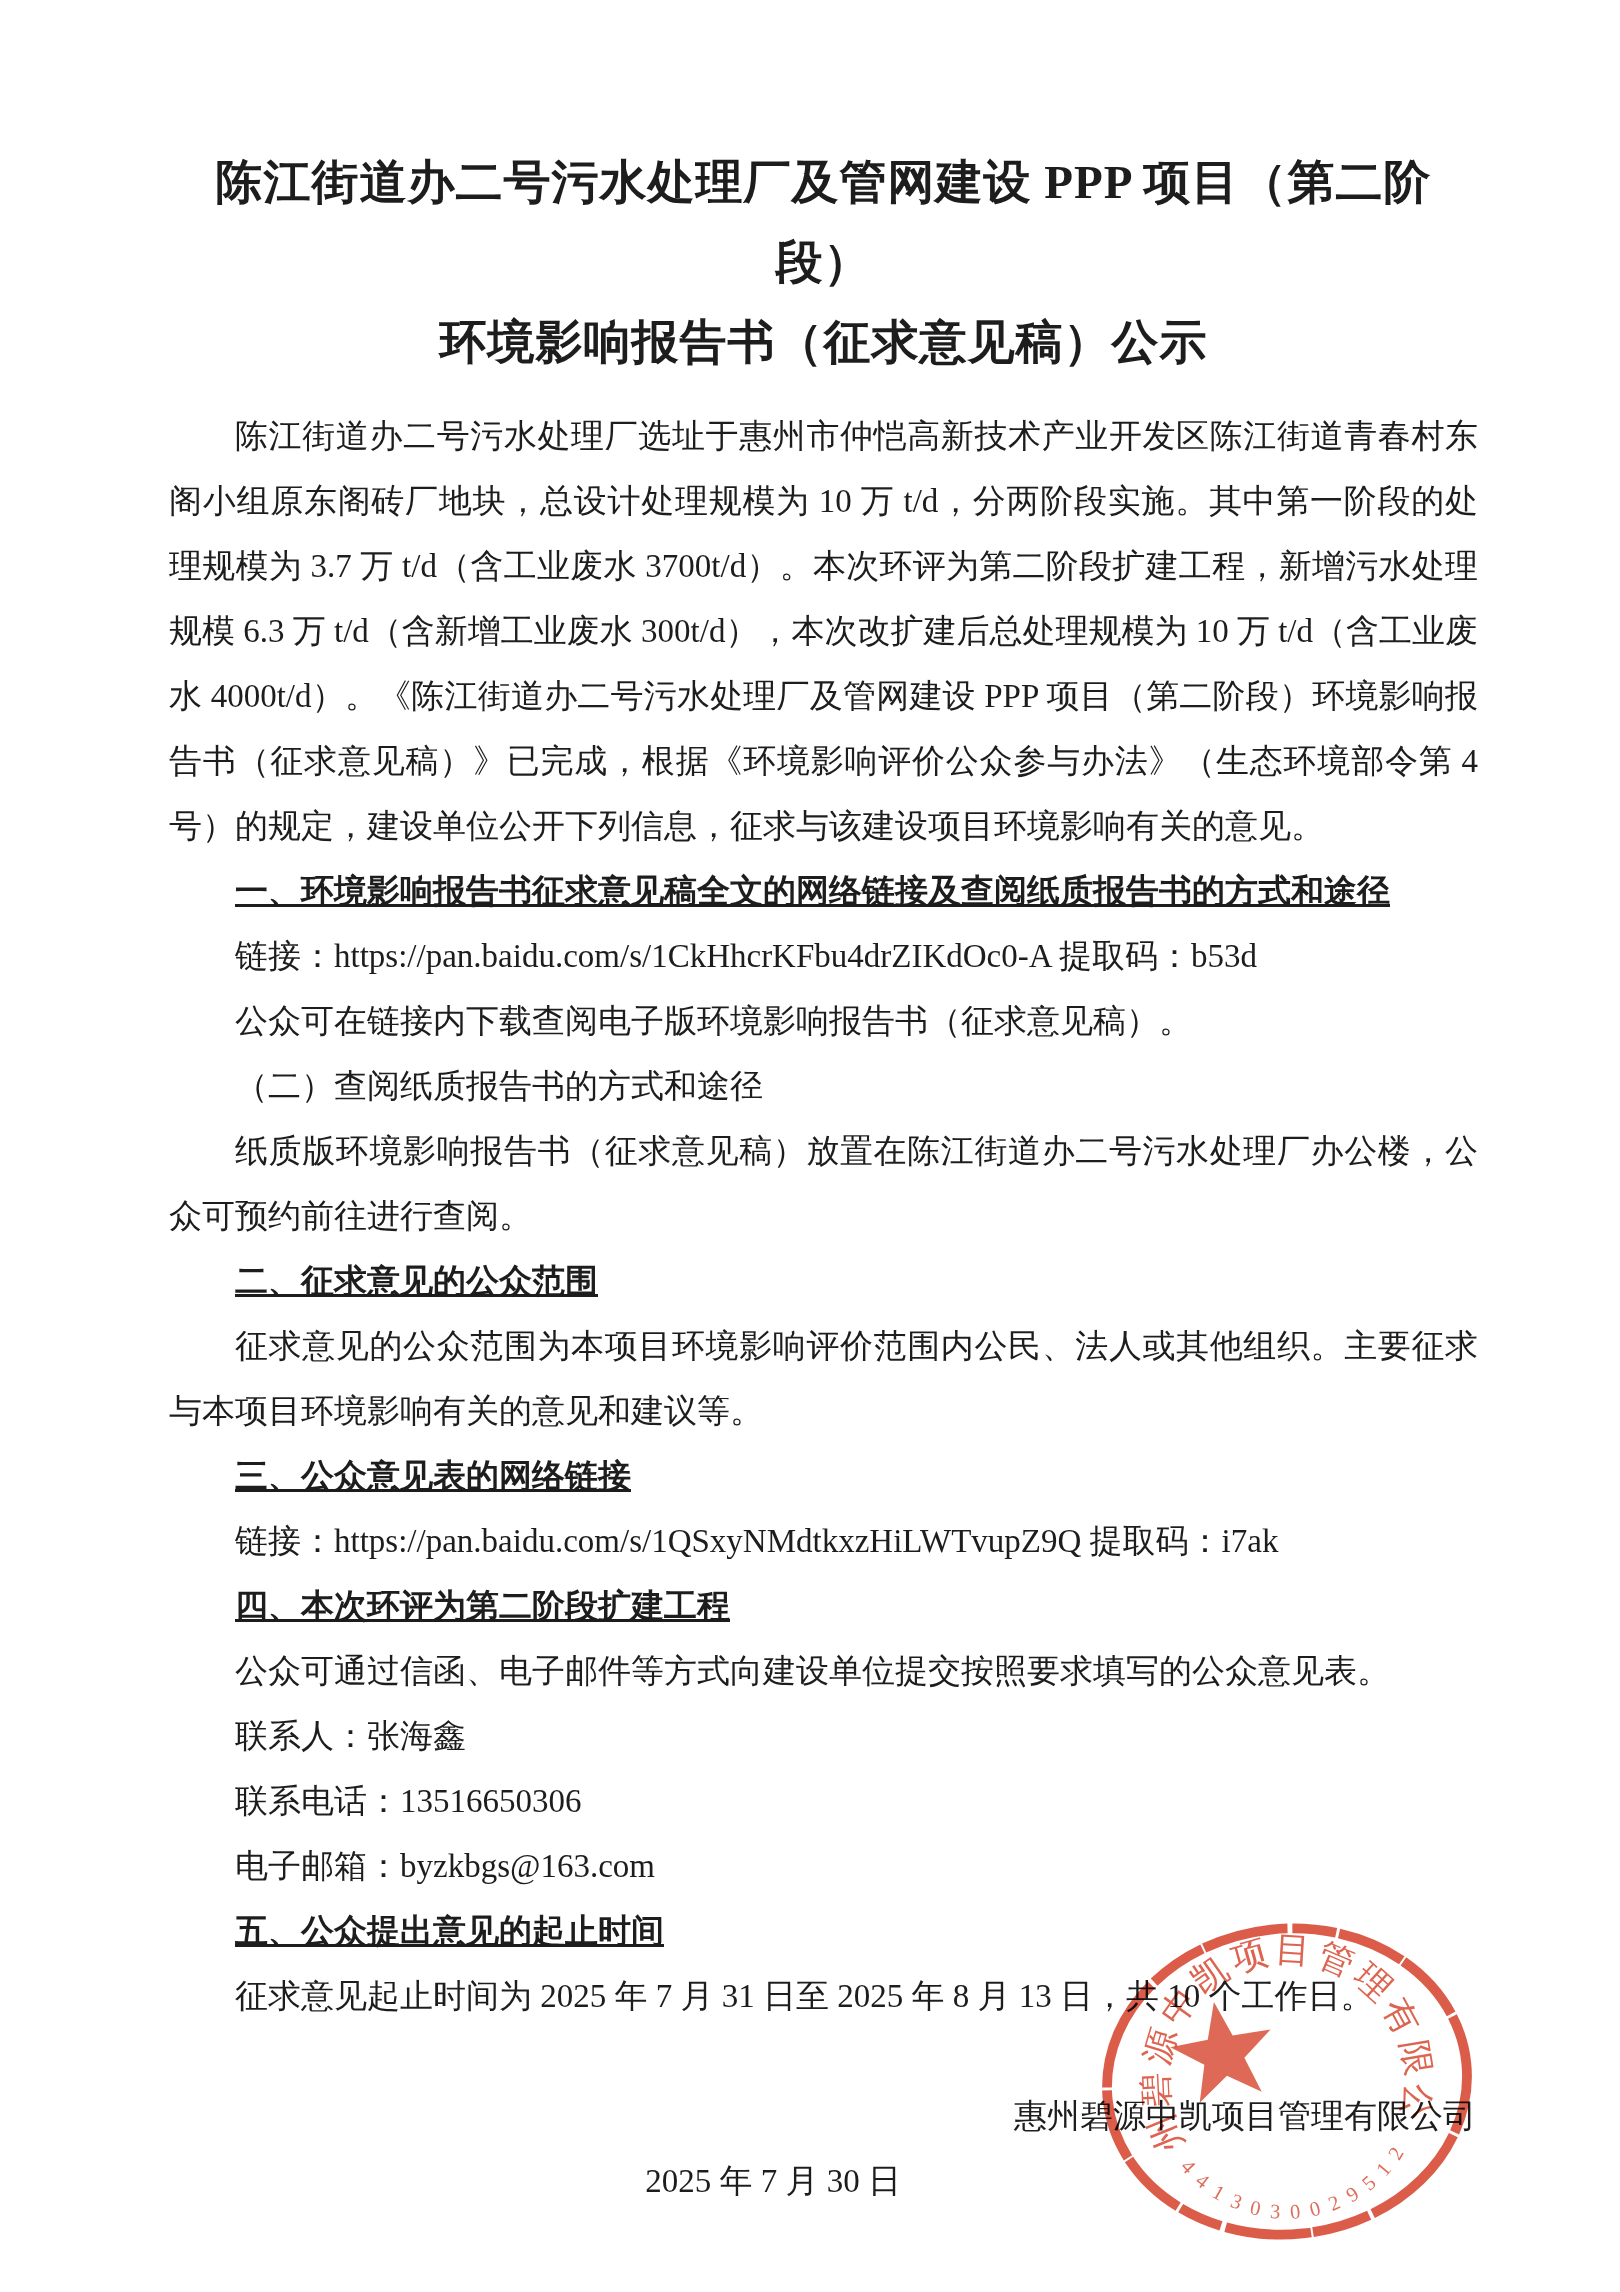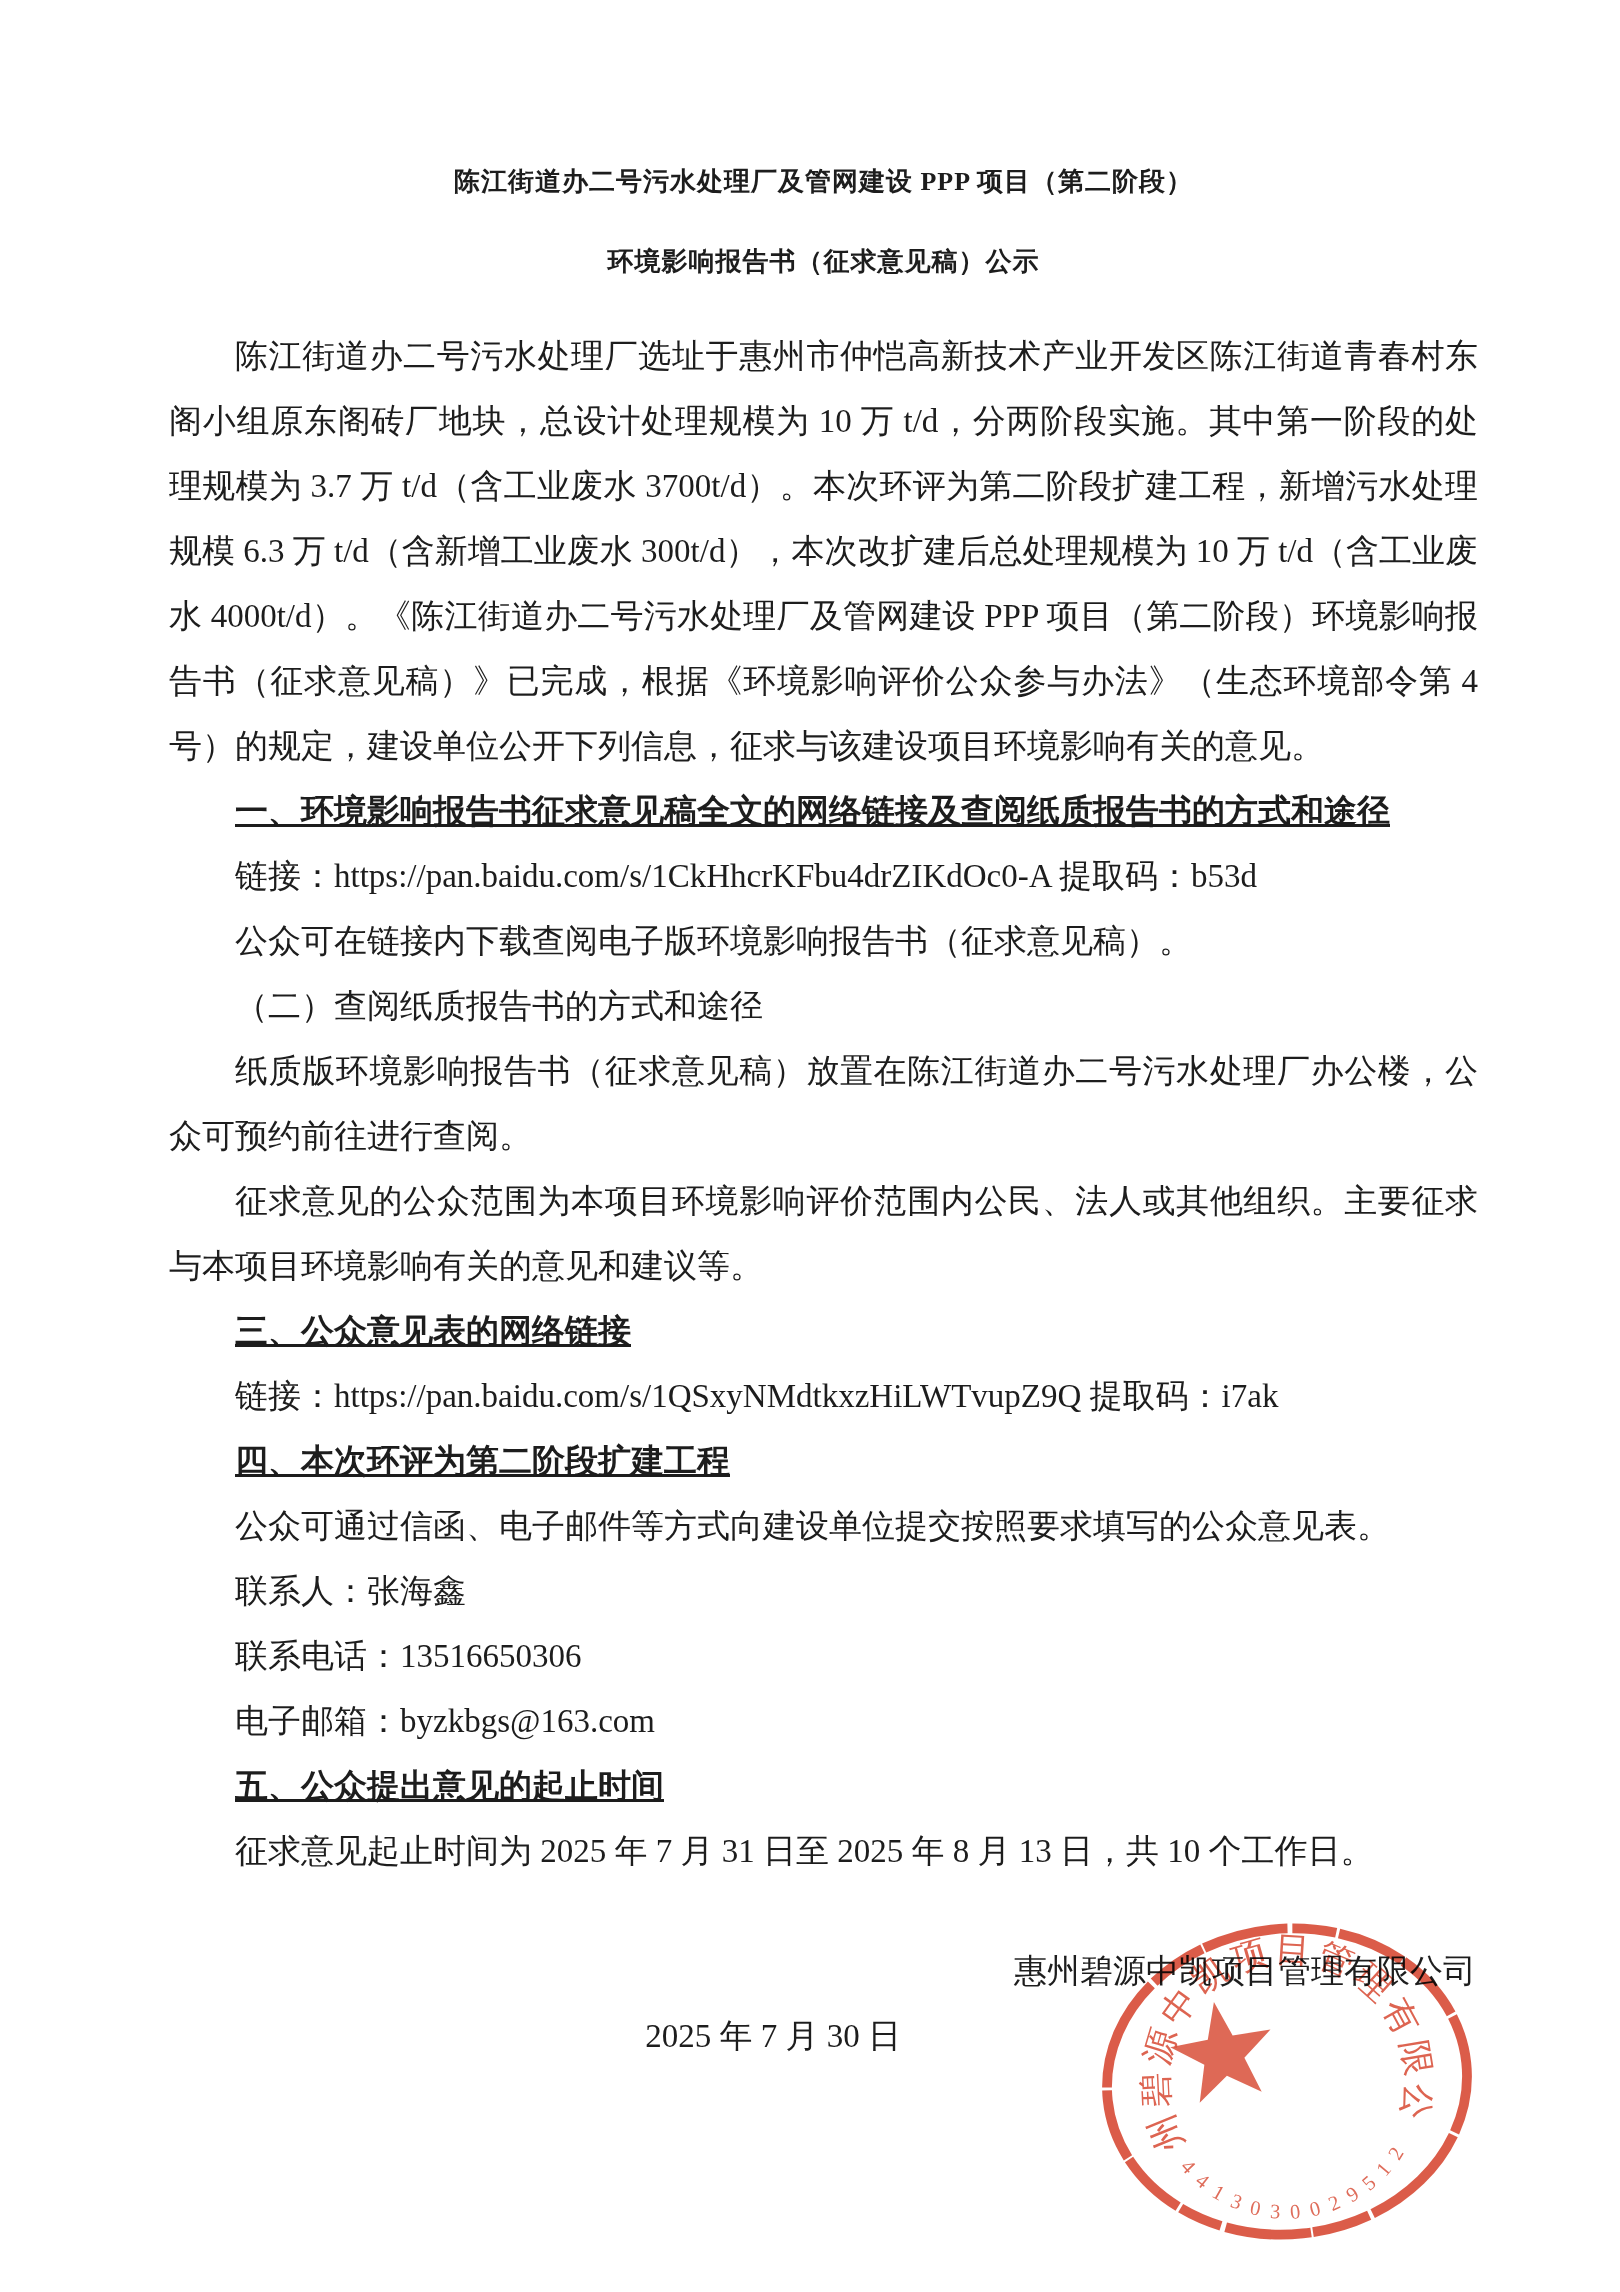--- a/index.html
+++ b/index.html
@@ -10,21 +10,21 @@
     margin: 0 auto;
     background: #ffffff;
     overflow: hidden;
     font-family: "Liberation Serif", "DejaVu Serif", serif;
     color: #1d1d1d;
   }
   .content {
     padding: 142px 142px 0 169px;
   }
   .doc-title {
-    font-size: 26px;
+    font-size: 47px;
     font-weight: bold;
     line-height: 80px;
     text-align: center;
     letter-spacing: 1px;
   }
   .doc-body {
     margin-top: 21.6px;
     font-size: 33px;
     line-height: 65px;
     text-align: justify;
@@ -57,20 +57,21 @@
       <div>环境影响报告书（征求意见稿）公示</div>
     </div>
 
     <div class="doc-body">
       <p>陈江街道办二号污水处理厂选址于惠州市仲恺高新技术产业开发区陈江街道青春村东阁小组原东阁砖厂地块，总设计处理规模为 10 万 t/d，分两阶段实施。其中第一阶段的处理规模为 3.7 万 t/d（含工业废水 3700t/d）。本次环评为第二阶段扩建工程，新增污水处理规模 6.3 万 t/d（含新增工业废水 300t/d），本次改扩建后总处理规模为 10 万 t/d（含工业废水 4000t/d）。《陈江街道办二号污水处理厂及管网建设 PPP 项目（第二阶段）环境影响报告书（征求意见稿）》已完成，根据《环境影响评价公众参与办法》（生态环境部令第 4 号）的规定，建设单位公开下列信息，征求与该建设项目环境影响有关的意见。</p>
       <p class="heading">一、环境影响报告书征求意见稿全文的网络链接及查阅纸质报告书的方式和途径</p>
       <p>链接：https://pan.baidu.com/s/1CkHhcrKFbu4drZIKdOc0-A  提取码：b53d</p>
       <p>公众可在链接内下载查阅电子版环境影响报告书（征求意见稿）。</p>
       <p>（二）查阅纸质报告书的方式和途径</p>
       <p>纸质版环境影响报告书（征求意见稿）放置在陈江街道办二号污水处理厂办公楼，公众可预约前往进行查阅。</p>
+      <p class="heading">二、征求意见的公众范围</p>
       <p>征求意见的公众范围为本项目环境影响评价范围内公民、法人或其他组织。主要征求与本项目环境影响有关的意见和建议等。</p>
       <p class="heading">三、公众意见表的网络链接</p>
       <p>链接：https://pan.baidu.com/s/1QSxyNMdtkxzHiLWTvupZ9Q 提取码：i7ak</p>
       <p class="heading">四、本次环评为第二阶段扩建工程</p>
       <p>公众可通过信函、电子邮件等方式向建设单位提交按照要求填写的公众意见表。</p>
       <p>联系人：张海鑫</p>
       <p>联系电话：13516650306</p>
       <p>电子邮箱：byzkbgs@163.com</p>
       <p class="heading">五、公众提出意见的起止时间</p>
       <p>征求意见起止时间为 2025 年 7 月 31 日至 2025 年 8 月 13 日，共 10 个工作日。</p>

